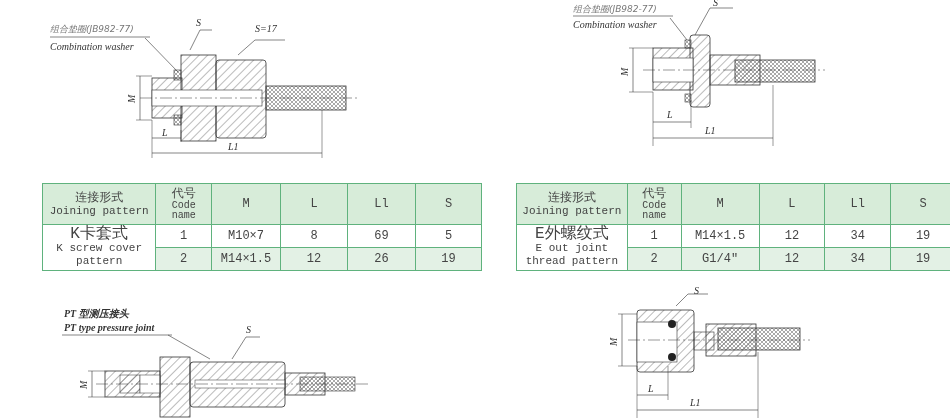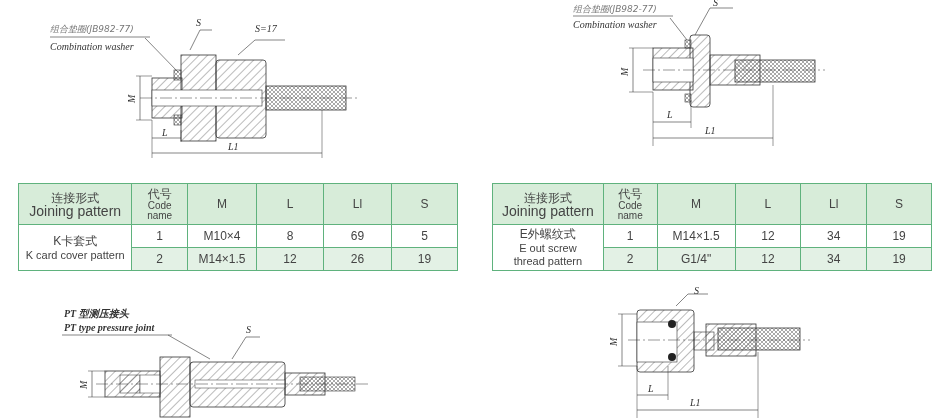--- a/index.html
+++ b/index.html
@@ -1,30 +1,30 @@
 <!DOCTYPE html>
 <html><head>
 <meta charset="utf-8">
 <style>
   html, body { margin:0; padding:0; background:#ffffff; }
   body { width:950px; height:420px; position:relative; overflow:hidden; font-family:"Liberation Sans", sans-serif; color:#333; }
   .drawing { position:absolute;font-style:italic; }
   .drawing svg { display:block; }
   .lbl { font-family:"Liberation Serif", serif; font-size:10px; fill:#333; }
   .lbl-cn { font-family:"DejaVu Sans", sans-serif; font-size:9px; fill:#777; }
-  table.spec { position:absolute; border-collapse:collapse; font-family:Liberation Sans, sans-serif; color:#444; }
+  table.spec { position:absolute; border-collapse:collapse; font-family:Liberation Mono, monospace; color:#444;margin-left:24px; }
   table.spec td, table.spec th { border:1px solid #5fb27d; text-align:center; font-weight:normal; padding:0; }
   table.spec th { background:#d7ecd9; height:40px; font-size:12px; }
   table.spec td { height:22px; font-size:12px; }
   table.spec tr.alt td { background:#e3f1e5; }
   table.spec td.pattern { background:#ffffff !important; font-size:11px; line-height:13px; }
   .hdr-cn { display:block; font-size:12px; line-height:14px; }
-  .hdr-en { display:block; font-size:14px; line-height:12px; }
+  .hdr-en { display:block; font-size:11px; line-height:12px; }
   .code-en { display:block; font-size:10px; line-height:10px; }
-  .pat-cn { display:block; font-size:12px; line-height:15px; }
+  .pat-cn { display:block; font-size:16px; line-height:15px; }
 </style>
 </head>
 <body>
 
 <div class="drawing" style="left:40px;top:10px;">
 <svg width="330" height="150" viewBox="0 0 330 150">
   <defs>
     <pattern id="hatch" width="6" height="6" patternUnits="userSpaceOnUse" patternTransform="rotate(45)">
       <line x1="0" y1="0" x2="0" y2="6" stroke="#555" stroke-width="0.8"></line>
     </pattern>
@@ -115,24 +115,24 @@
       <span class="code-en">name</span>
     </th>
     <th>M</th>
     <th>L</th>
     <th>Ll</th>
     <th>S</th>
   </tr>
   <tr>
     <td class="pattern" rowspan="2">
       <span class="pat-cn">K卡套式</span>
-      <span>K card cover pattern</span>
+      <span>K screw cover pattern</span>
     </td>
     <td>1</td>
-    <td>M10×4</td>
+    <td>M10×7</td>
     <td>8</td>
     <td>69</td>
     <td>5</td>
   </tr>
   <tr class="alt">
     <td>2</td>
     <td>M14×1.5</td>
     <td>12</td>
     <td>26</td>
     <td>19</td>
@@ -161,21 +161,21 @@
       <span class="code-en">name</span>
     </th>
     <th>M</th>
     <th>L</th>
     <th>Ll</th>
     <th>S</th>
   </tr>
   <tr>
     <td class="pattern" rowspan="2">
       <span class="pat-cn">E外螺纹式</span>
-      <span style="display:block">E out screw</span>
+      <span style="display:block">E out joint</span>
       <span style="display:block">thread pattern</span>
     </td>
     <td>1</td>
     <td>M14×1.5</td>
     <td>12</td>
     <td>34</td>
     <td>19</td>
   </tr>
   <tr class="alt">
     <td>2</td>

